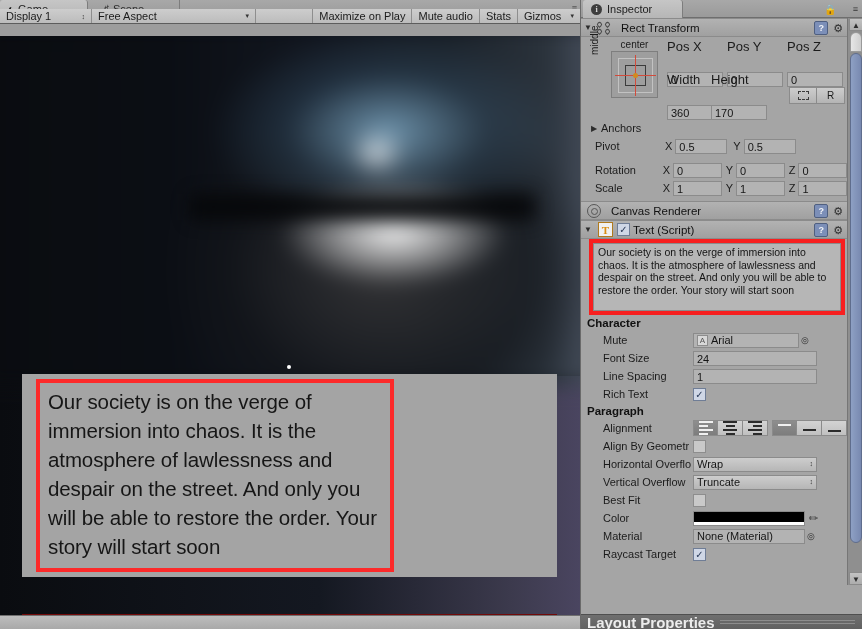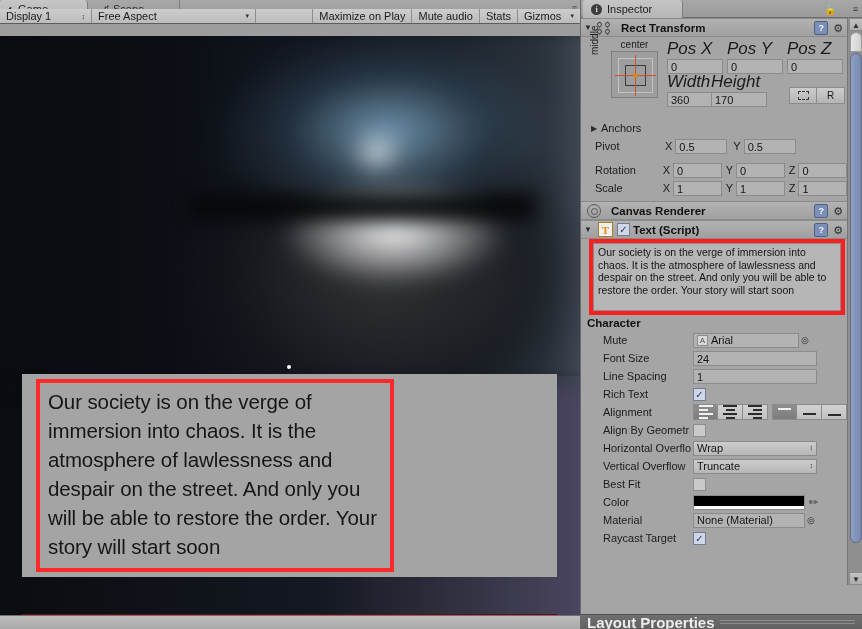--- a/index.html
+++ b/index.html
@@ -210,21 +210,21 @@
   }
   .comp-icon-cr::before { width: 12px; height: 12px; left: 2px; top: 0; }
   .comp-icon-cr::after { width: 5px; height: 5px; left: 6px; top: 4px; }
   .comp-icon-t {
     flex: 0 0 15px; width: 15px; height: 15px; margin-left: 3px;
     background: #f0f0f0; border: 1px solid #b07a1d;
     color: #d98c10; font-weight: bold; font-size: 11px;
     text-align: center; line-height: 14px;
     font-family: "Liberation Serif", serif;
   }
-  .comp-title { font-weight: bold; font-size: 11.5px; color: #111; margin-left: 6px; }
+  .comp-title { font-weight: normal; font-size: 11.5px; color: #111; margin-left: 6px; }
   .comp-right { position: absolute; right: 4px; top: 2px; display: flex; gap: 5px; align-items: center; }
   .help-btn {
     width: 14px; height: 14px; background: #7c8fb8; border: 1px solid #4f5f80;
     color: #f2f4f8; font-size: 9px; font-weight: bold; text-align: center; line-height: 13px;
     border-radius: 2px;
   }
   .gear-btn { font-size: 11px; color: #2e2e2e; line-height: 13px; }
   .hdr-check {
     flex: 0 0 13px; width: 13px; height: 13px; margin-left: 4px;
     background: #cfd7e6; border: 1px solid #6f7d96;
@@ -281,21 +281,21 @@
   #anchor-pivot {
     position: absolute; left: 21px; top: 21px; width: 5px; height: 5px;
     background: #d18a1e; border-radius: 50%;
   }
   #lbl-center { position: absolute; left: 30px; top: 2px; width: 47px; text-align: center; font-size: 10px; }
   #lbl-middle {
     position: absolute; left: 8px; top: 18px; font-size: 10px;
     transform: rotate(-90deg); transform-origin: left top; white-space: nowrap;
   }
   .rt-col { position: absolute; }
-  .rt-head { font-size: 17px; color: #1b1b1b; margin-bottom: 0; font-style: italic; }
+  .rt-head { font-size: 13px; color: #1b1b1b; margin-bottom: 18px; }
   #btn-blueprint, #btn-raw {
     height: 17px; border: 1px solid #8b8b8b;
     background: linear-gradient(#cdcdcd,#b4b4b4);
     font-size: 10px; color: #1b1b1b;
     display: flex; align-items: center; justify-content: center;
   }
   #dash-box { width: 11px; height: 9px; border: 1px dashed #3a3a3a; }
 
   
   .aligngroup { display: flex; }
@@ -567,20 +567,21 @@
       <div class="row">
         <span class="lbl" style="width:106px;padding-left:16px">Line Spacing</span>
         <span class="field" style="width:124px">1</span>
       </div>
 
       <div class="row">
         <span class="lbl" style="width:106px;padding-left:16px">Rich Text</span>
         <span class="chk">✓</span>
       </div>
 
+      <div class="sec-title">Paragraph</div>
 
       <div class="row">
         <span class="lbl" style="width:106px;padding-left:16px">Alignment</span>
         <span class="aligngroup">
           <span class="alignbtn al-l sel">
               <i></i>
               <i></i>
               <i></i>
               <i></i>
             </span>

